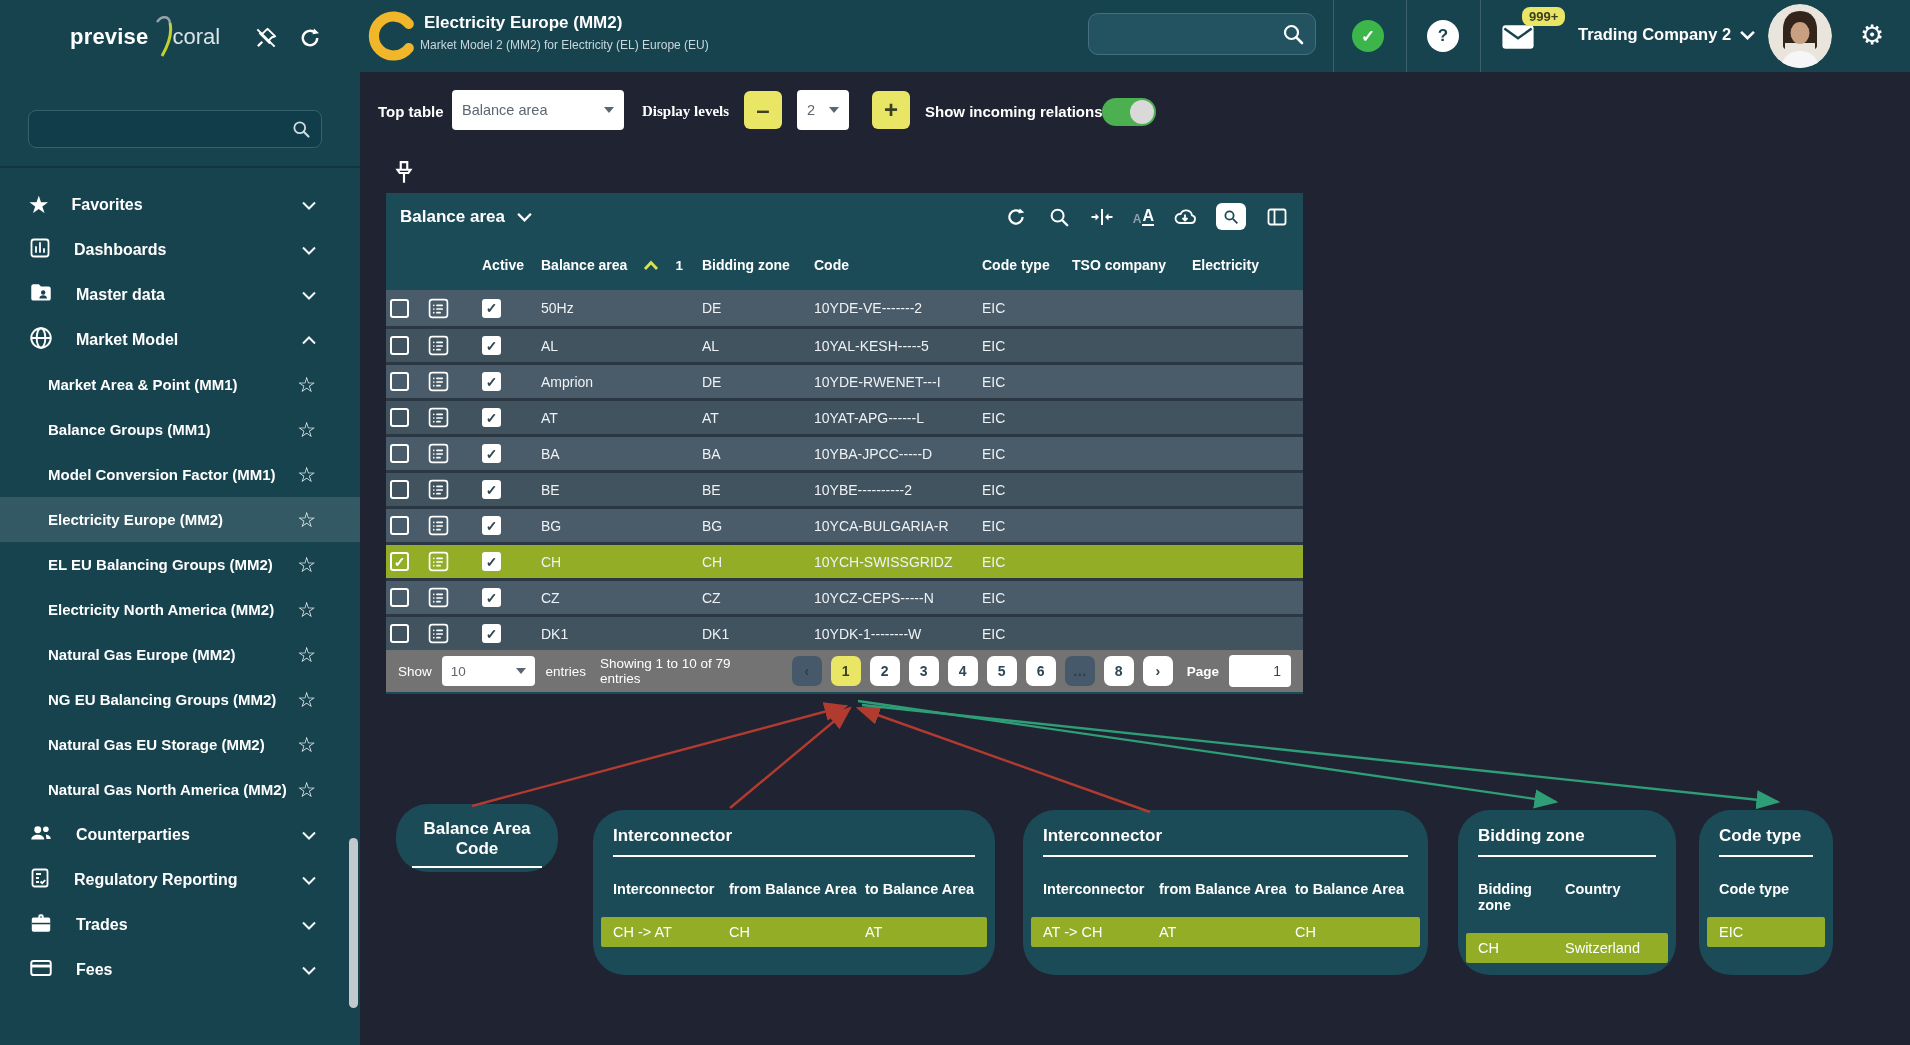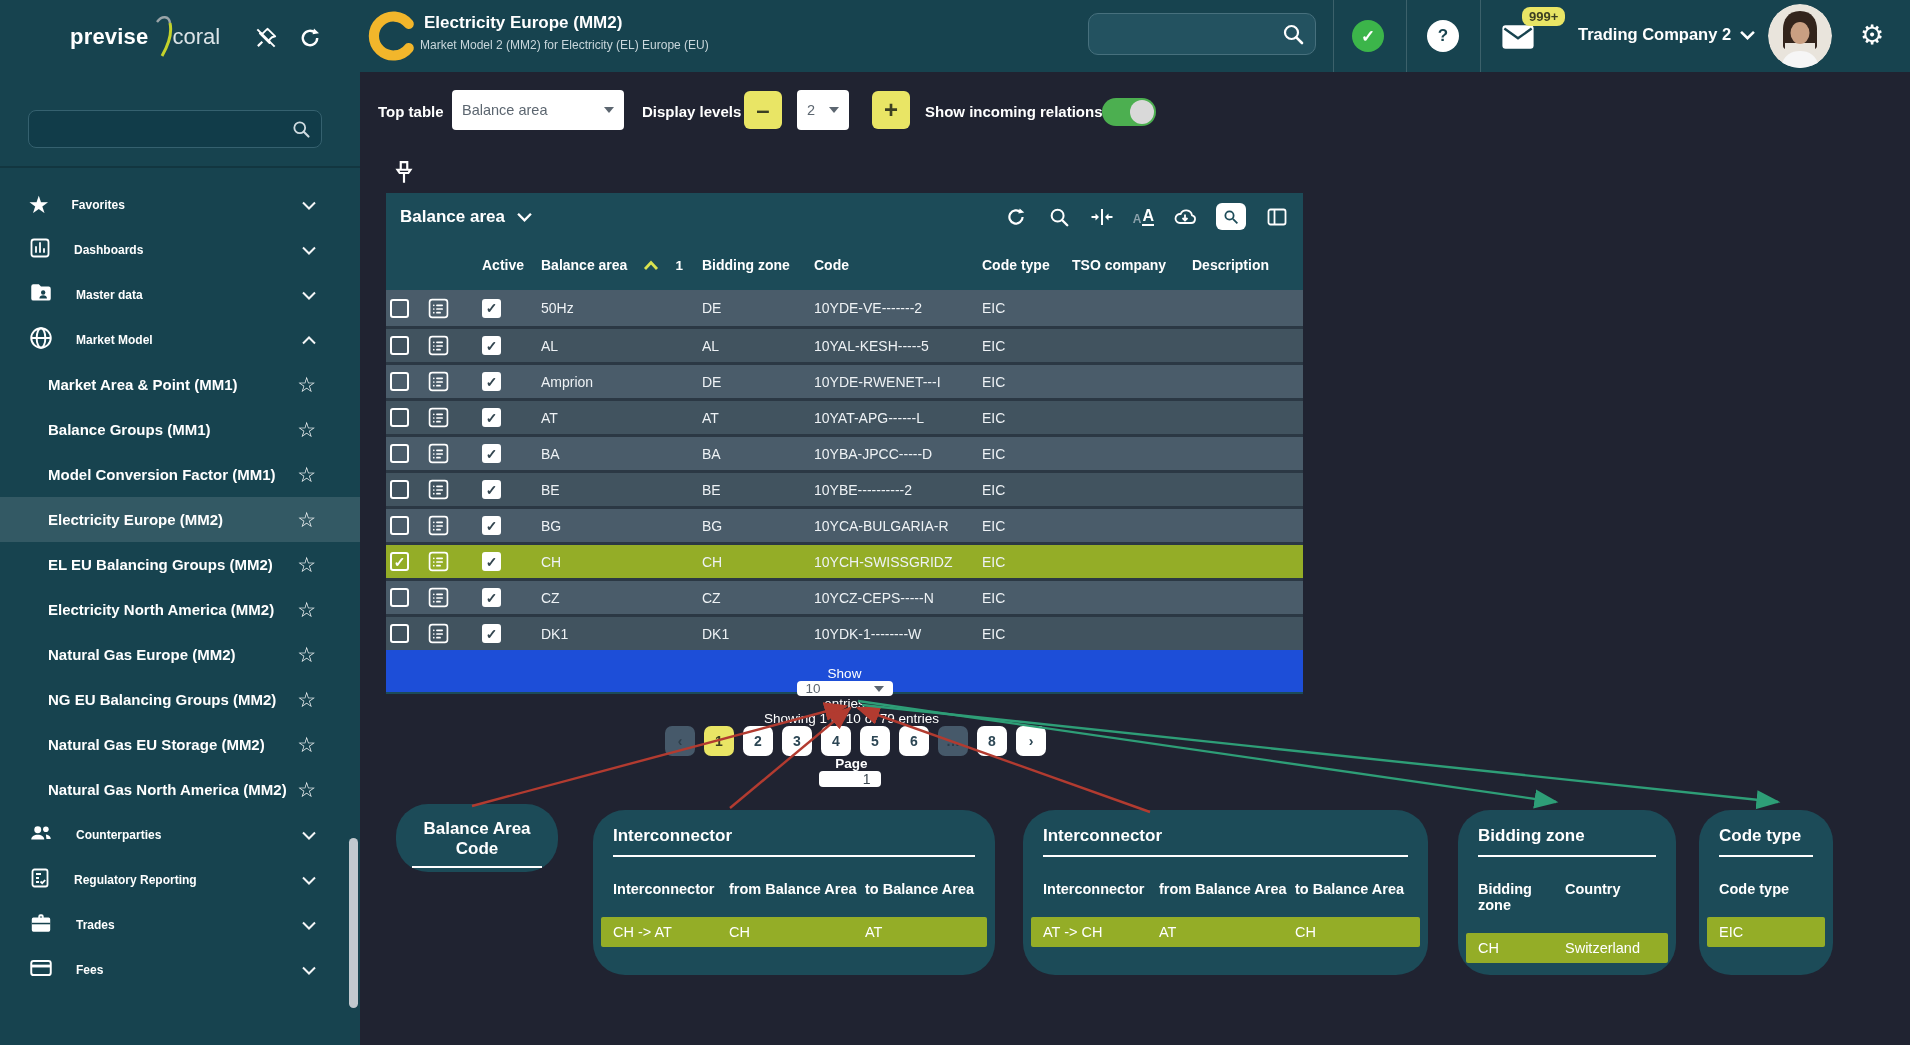--- a/index.html
+++ b/index.html
@@ -19,21 +19,21 @@
   #sb-search { position:absolute; left:28px; top:110px; width:294px; height:38px;
                background:#113c49; border:1px solid #35616f; border-radius:8px;
                display:flex; align-items:center; padding:0 10px; }
   #sb-search input { flex:1; background:transparent; border:none; outline:none;
                      color:#fff; font-size:14px; font-family:inherit; }
   #sb-divider { position:absolute; left:0; top:166px; width:360px; height:2px;
                 background:rgba(0,0,0,.18); }
   #menu { position:absolute; left:0; top:182px; width:360px; }
   .mi { height:45px; display:flex; align-items:center; padding:0 44px 0 28px;
         gap:22px; cursor:pointer; }
-  .mi .milabel { font-size:12px; font-weight:700; }
+  .mi .milabel { font-size:16px; font-weight:700; }
   .mi .chev { margin-left:auto; opacity:.95; }
   .smi { height:45px; display:flex; align-items:center; padding:0 44px 0 48px;
          cursor:pointer; }
   .smi .smlabel { font-size:15px; font-weight:700; }
   .smi.active { background:rgba(255,255,255,.12); }
   .smi .star-o { margin-left:auto; font-size:21px; color:#fff; line-height:1; }
   #sb-scrollthumb { position:absolute; right:2px; top:838px; width:9px; height:170px;
                     background:#c2c9cf; border-radius:5px; cursor:pointer; }
 
   
@@ -106,21 +106,21 @@
   .trow.selected { background:#94ad27; }
   .cb { width:19px; height:19px; border:2px solid #fff; border-radius:3px;
         display:flex; align-items:center; justify-content:center; cursor:pointer;
         font-size:14px; line-height:1; }
   .cb.filled { background:#fff; color:#33454f; font-weight:700; }
   .cb.tick-white { color:#fff; font-weight:700; }
   .details-ico { cursor:pointer; display:flex; }
 
   
   #pgbar { height:42px; display:flex; align-items:center; padding:16px 12px;
-           background:#1d4ed8; font-size:13.5px;flex-direction:column; }
+           background:#737373; font-size:13.5px; }
   #pg-size { position:relative; width:96px; height:30px; background:#fff; border-radius:4px;
              display:flex; align-items:center; padding:0 9px; color:#5c6670;
              margin:0 10px; cursor:pointer; }
   #pg-summary { margin-left:14px; }
   #pg-btns { display:flex; gap:9px; margin-left:22px; }
   .pg { min-width:30px; height:30px; border-radius:7px; background:#fff; color:#2c4654;
         font-weight:700; display:flex; align-items:center; justify-content:center;
         font-size:14px; cursor:pointer; padding:0 4px; }
   .pg.active { background:#e9e565; color:#3c3f22; }
   .pg.disabled { background:#46596a; color:#2e3e4a; }
@@ -378,21 +378,21 @@
     <span id="gear">⚙</span>
   </header>
 
   <div id="main">
 
     <span class="tlabel" style="left:18px; top:31px;">Top table</span>
     <div class="dd" style="left:92px; top:18px; width:172px; height:40px;">
       <span class="ddv">Balance area</span>
       <span class="caret"></span>
     </div>
-    <span class="tlabel" style="left:282px; top:31px;">Display levels</span>
+    <span class="tlabel" style="left:282px; top:31px;font-family:Liberation Serif, serif;">Display levels</span>
     <div class="ybtn" style="left:384px; top:19px;">
         <span>–</span>
       </div>
     <div class="dd" style="left:437px; top:18px; width:52px; height:40px;">
       <span class="ddv">2</span>
       <span class="caret"></span>
     </div>
     <div class="ybtn" style="left:512px; top:19px;">
         <span>+</span>
       </div>
@@ -476,21 +476,21 @@
           <span>Balance area</span>
           <svg width="16" height="11" viewBox="0 0 16 10">
               <path d="M2 8.5l6-6.5 6 6.5" stroke="#d9e34f" stroke-width="2.8" fill="none"></path>
             </svg>
           <span class="sortnum">1</span>
         </span>
         <span>Bidding zone</span>
         <span>Code</span>
         <span>Code type</span>
         <span>TSO company</span>
-        <span>Description</span>
+        <span>Electricity</span>
       </div>
 
       <div class="trow tgrid" style="border-top:none;">
         <span class="cb"></span>
         <span class="details-ico">
             <svg width="21" height="21" viewBox="0 0 20 20">
               <g stroke="#fff" stroke-width="1.6" fill="none" stroke-linecap="round">
                 <rect x="1.5" y="1.5" width="17" height="17" rx="2.5"></rect>
                 <path d="M5.5 7h.01M8.5 7h5M5.5 10.5h.01M8.5 10.5h5M5.5 14h.01M8.5 14h3"></path>
               </g>

